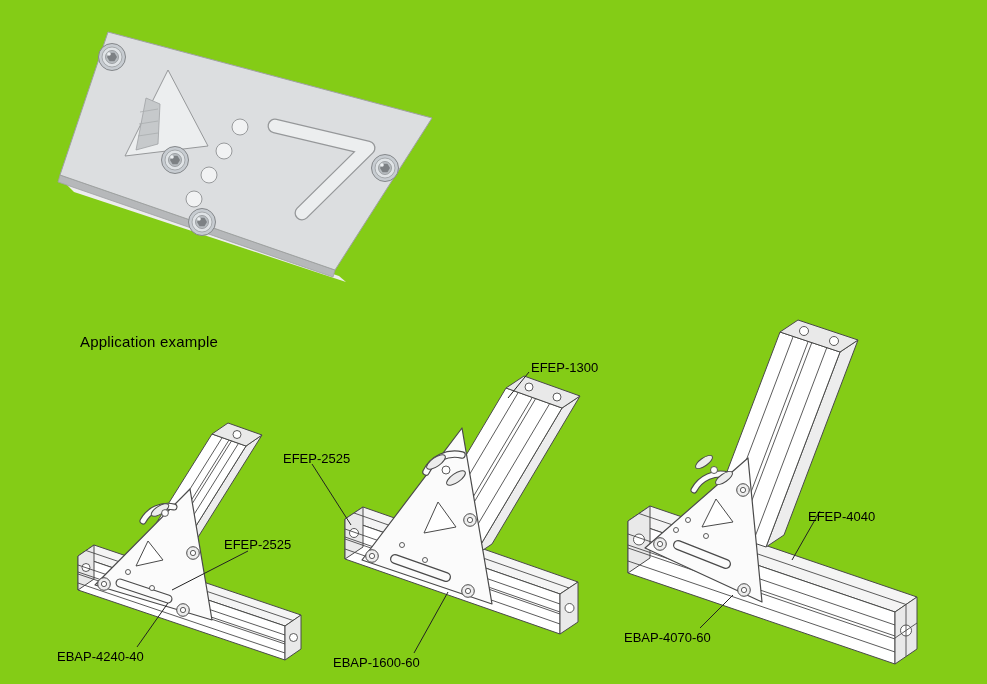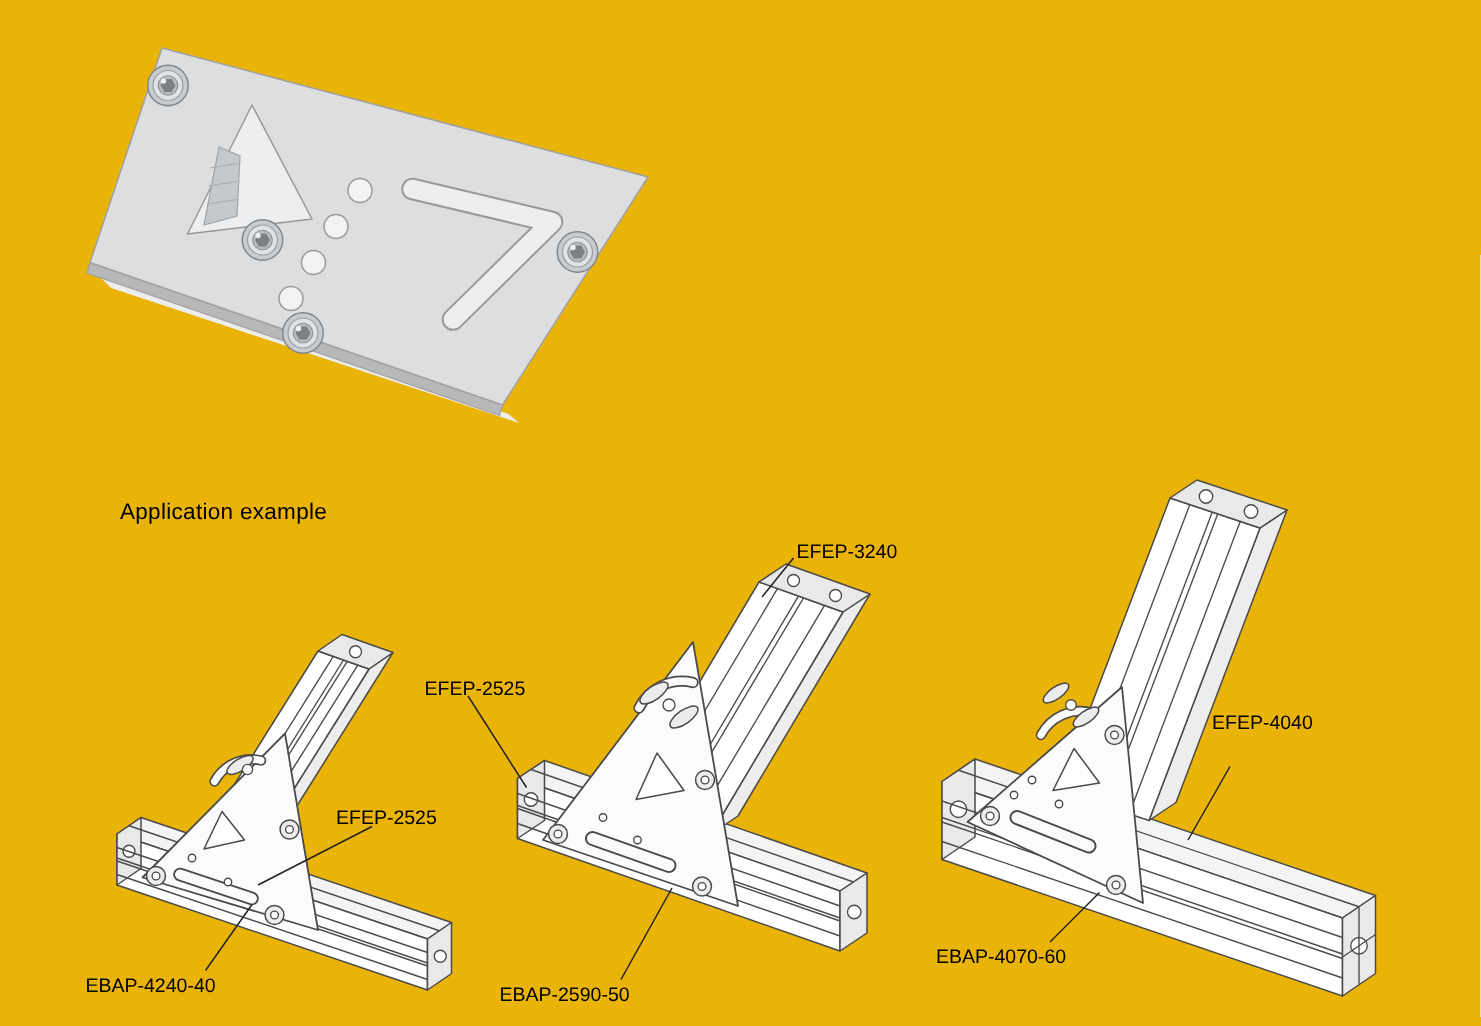--- a/index.html
+++ b/index.html
@@ -1,16 +1,16 @@
 <!DOCTYPE html>
 <html><head>
 <meta charset="utf-8">
 <style>
   html,body{margin:0;padding:0;background:#fff;}
-  .canvas{position:relative;width:987px;height:684px;background:#eab308;overflow:hidden;
+  .canvas{position:relative;width:987px;height:684px;background:#84cc16;overflow:hidden;
           font-family:"Liberation Sans",sans-serif;color:#000;}
   svg.layer{position:absolute;}
   #photo-svg{left:30px;top:8px;width:430px;height:285px;}
   #drawings-svg{left:0;top:0;width:987px;height:684px;}
   .heading{position:absolute;left:80px;top:333px;font-size:15px;letter-spacing:.2px;}
   .part-label{position:absolute;font-size:13px;white-space:nowrap;}
   
   .face-top{fill:#f4f4f4;stroke:#4a4a4a;stroke-width:1;stroke-linejoin:round;}
   .face-front{fill:#ffffff;stroke:#4a4a4a;stroke-width:1;stroke-linejoin:round;}
   .face-side{fill:#ededed;stroke:#4a4a4a;stroke-width:1;stroke-linejoin:round;}
@@ -245,20 +245,20 @@
         <circle class="hole" cx="676" cy="530" r="2.5"></circle>
       </g>
       <line class="leader" x1="820" y1="511" x2="792" y2="560"></line>
       <line class="leader" x1="700" y1="628" x2="733" y2="595"></line>
     </g>
   </svg>
 
   <div class="part-label" style="left:224px;top:537px">EFEP-2525</div>
   <div class="part-label" style="left:57px;top:649px">EBAP-4240-40</div>
 
-  <div class="part-label" style="left:531px;top:360px">EFEP-3240</div>
+  <div class="part-label" style="left:531px;top:360px">EFEP-1300</div>
   <div class="part-label" style="left:283px;top:451px">EFEP-2525</div>
-  <div class="part-label" style="left:333px;top:655px">EBAP-2590-50</div>
-
-  <div class="part-label" style="left:808px;top:474px">EFEP-4040</div>
+  <div class="part-label" style="left:333px;top:655px">EBAP-1600-60</div>
+
+  <div class="part-label" style="left:808px;top:509px">EFEP-4040</div>
   <div class="part-label" style="left:624px;top:630px">EBAP-4070-60</div>
 
 </div>
 
 </body></html>

